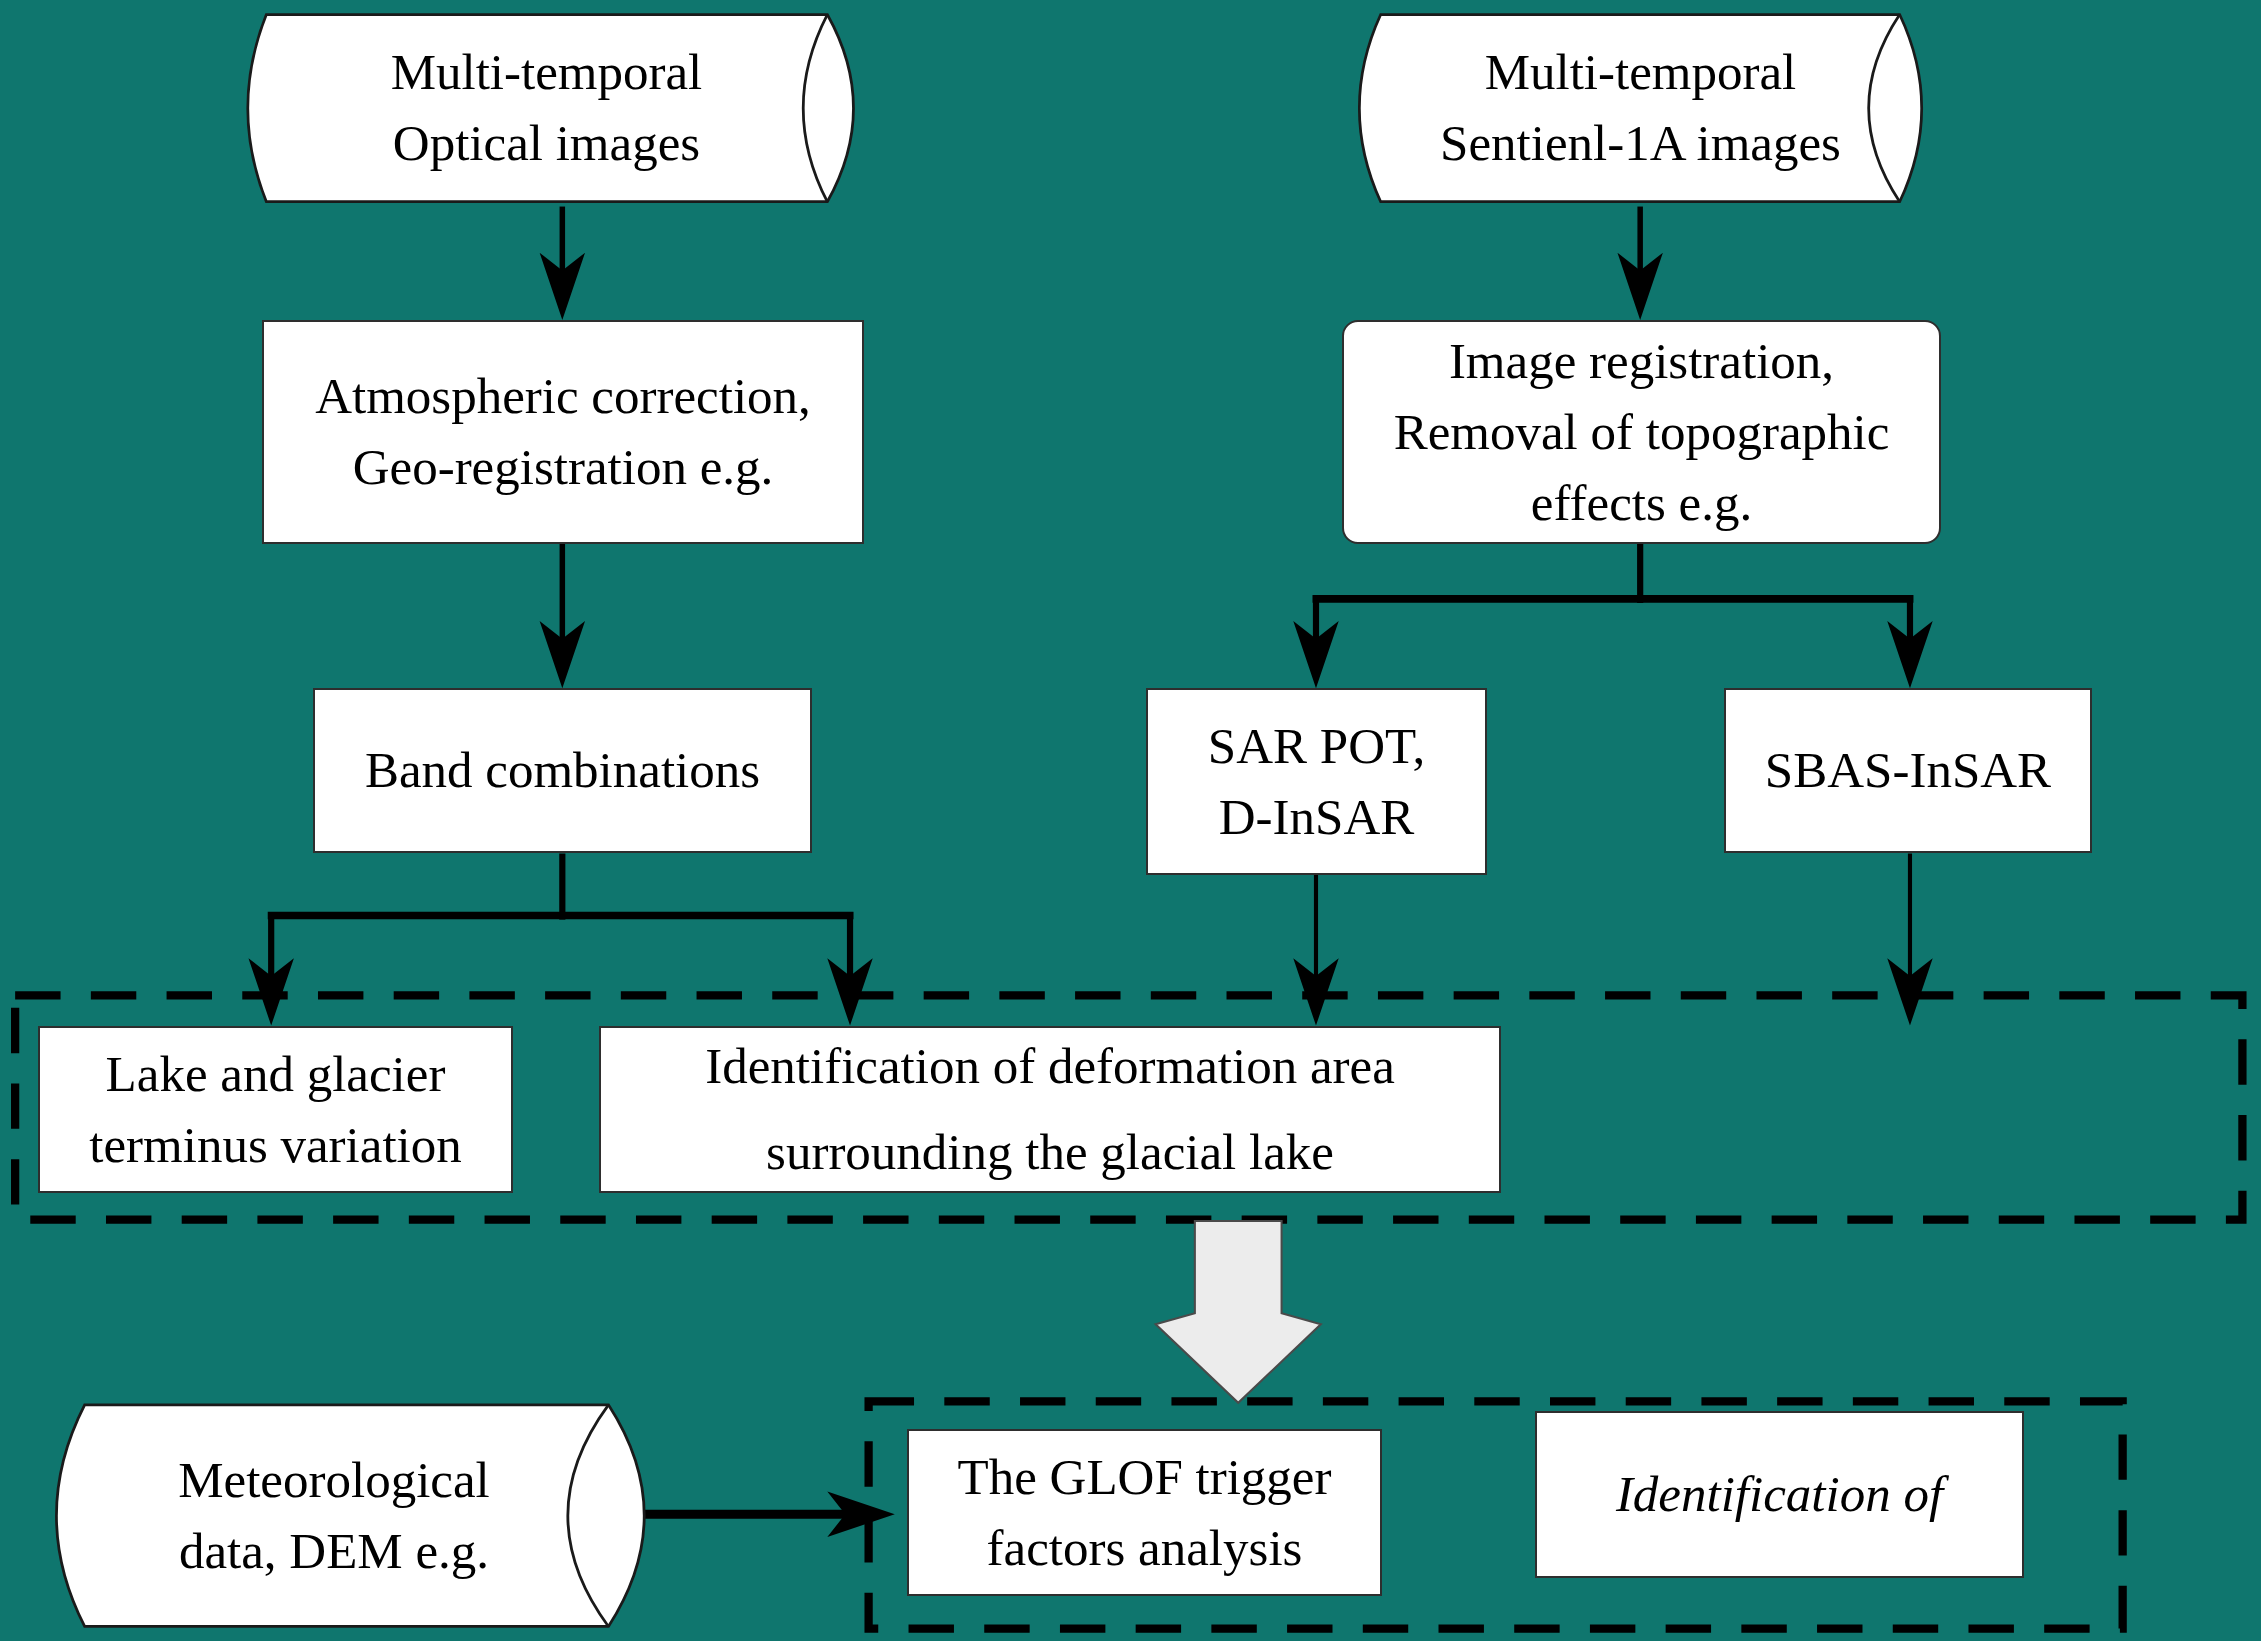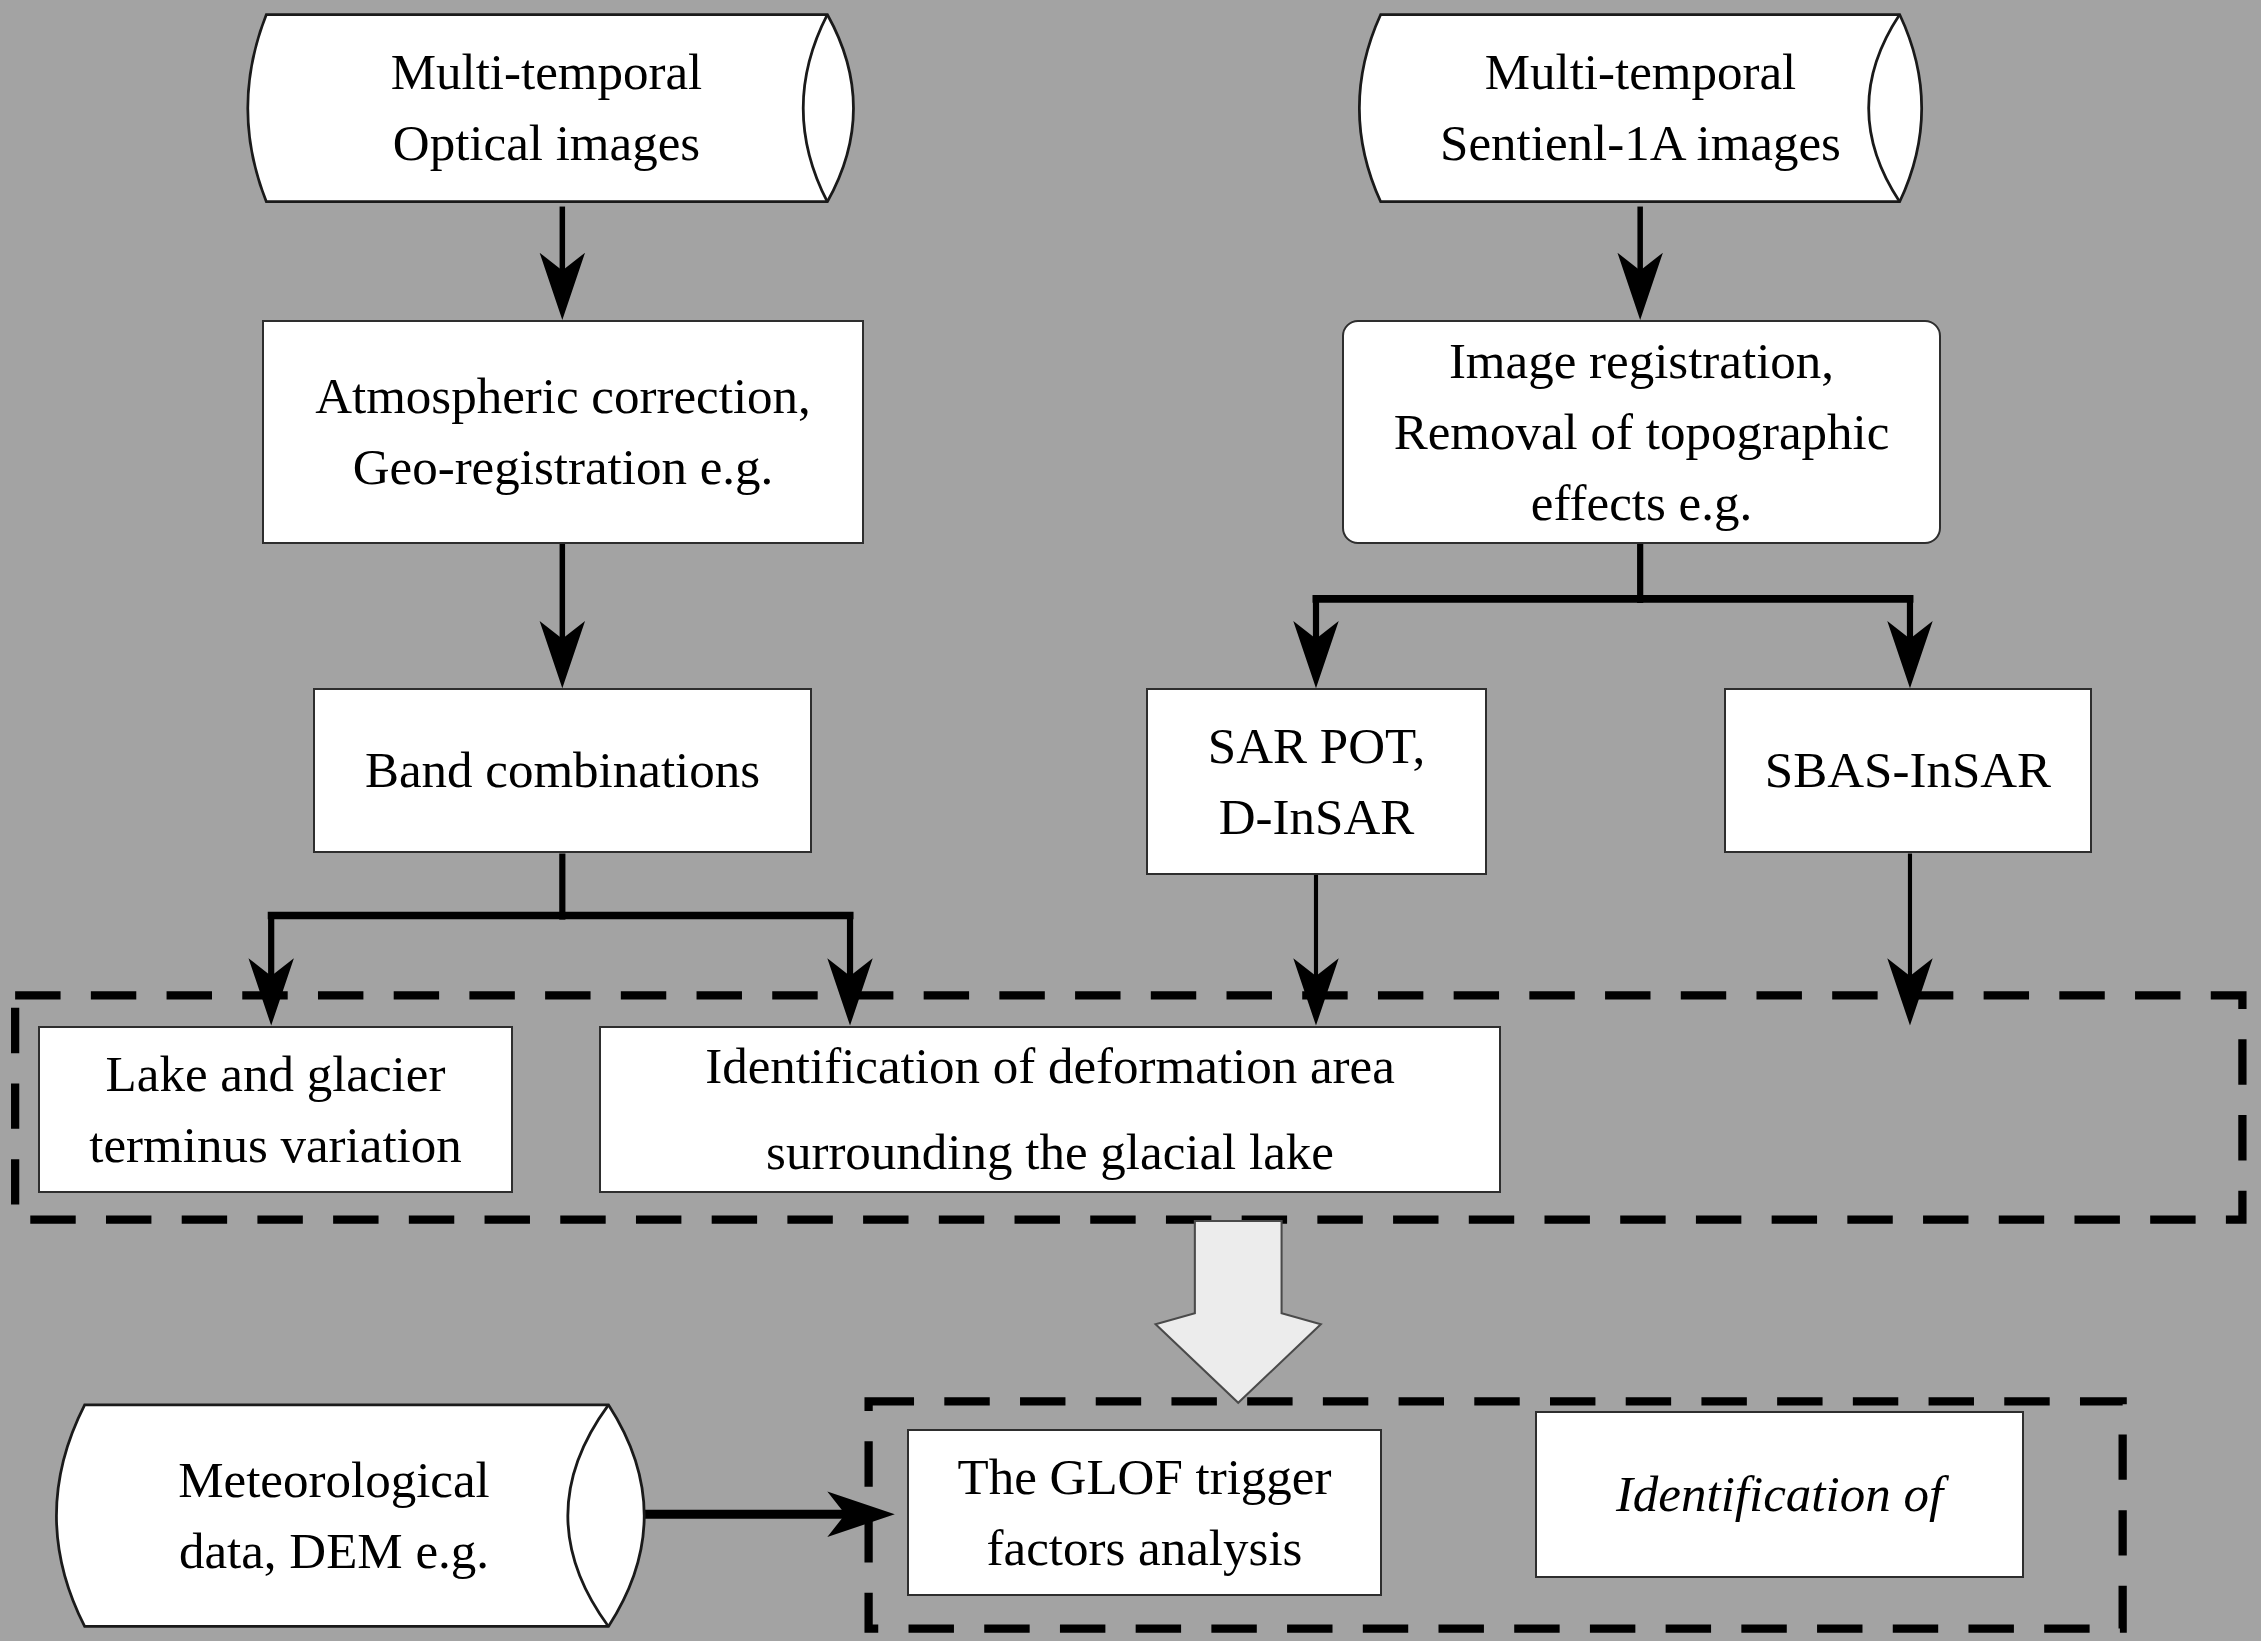--- a/index.html
+++ b/index.html
@@ -1,19 +1,19 @@
 <!DOCTYPE html>
 <html style="font-size:11px"><head>
 <meta charset="utf-8">
 <style>
   html,body{margin:0;padding:0;background:#ffffff;}
   .stage{
     position:relative;
     width:2261px;height:1641px;
-    background:#a3a3a3;
+    background:#0f766e;
     font-family:"Liberation Serif","DejaVu Serif",serif;
     color:#000;
     overflow:hidden;
   }
   .layer{position:absolute;left:0;top:0;}
   .node{
     position:absolute;
     box-sizing:border-box;
     display:flex;flex-direction:column;
     align-items:center;justify-content:center;

